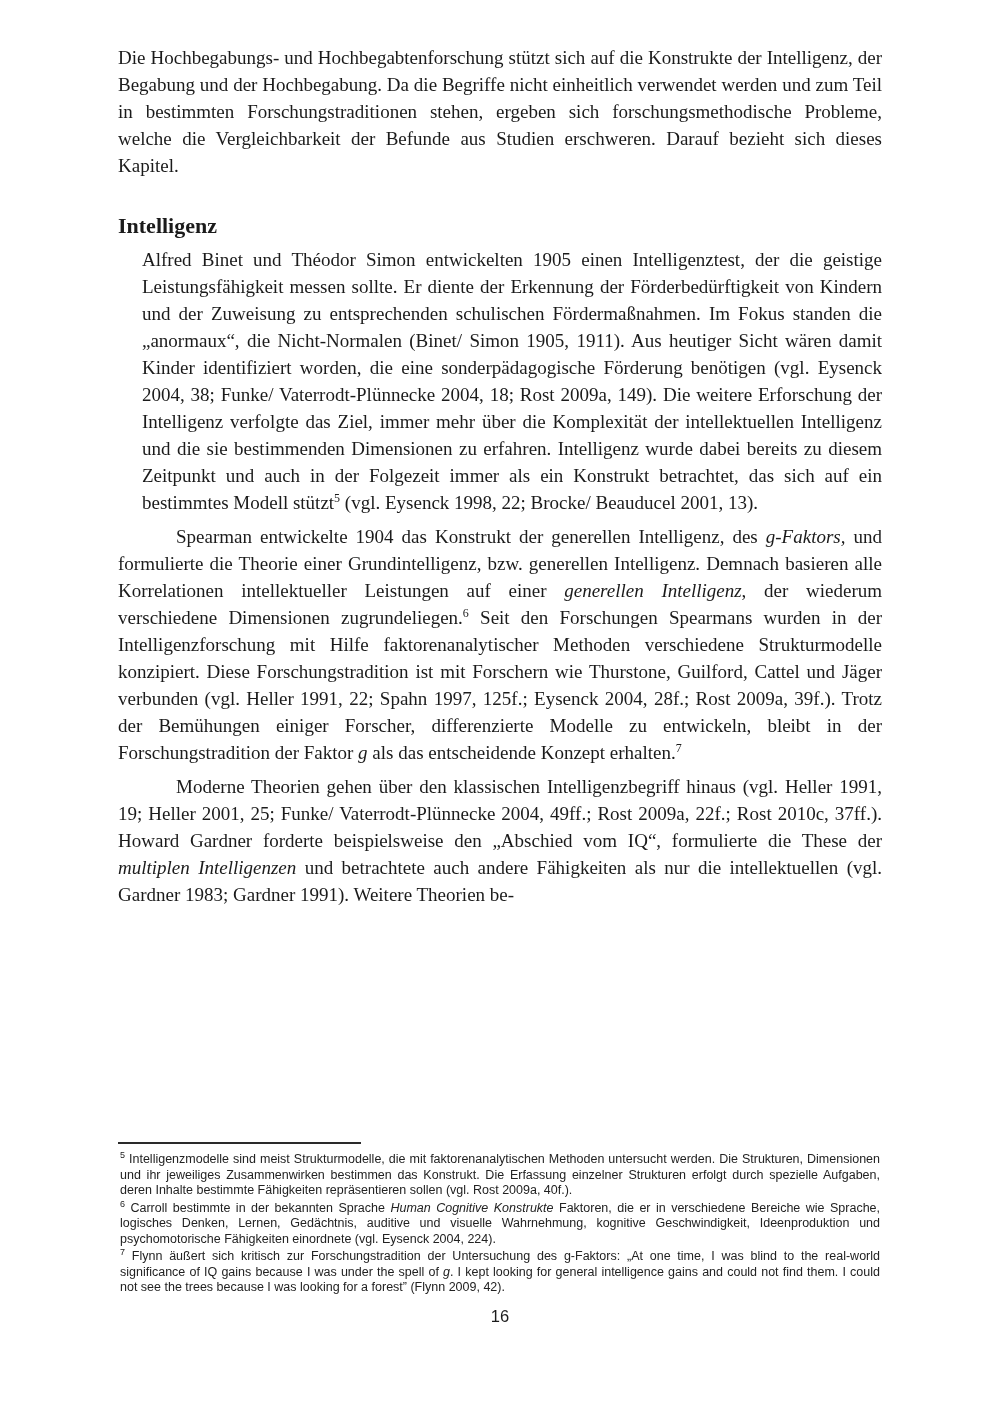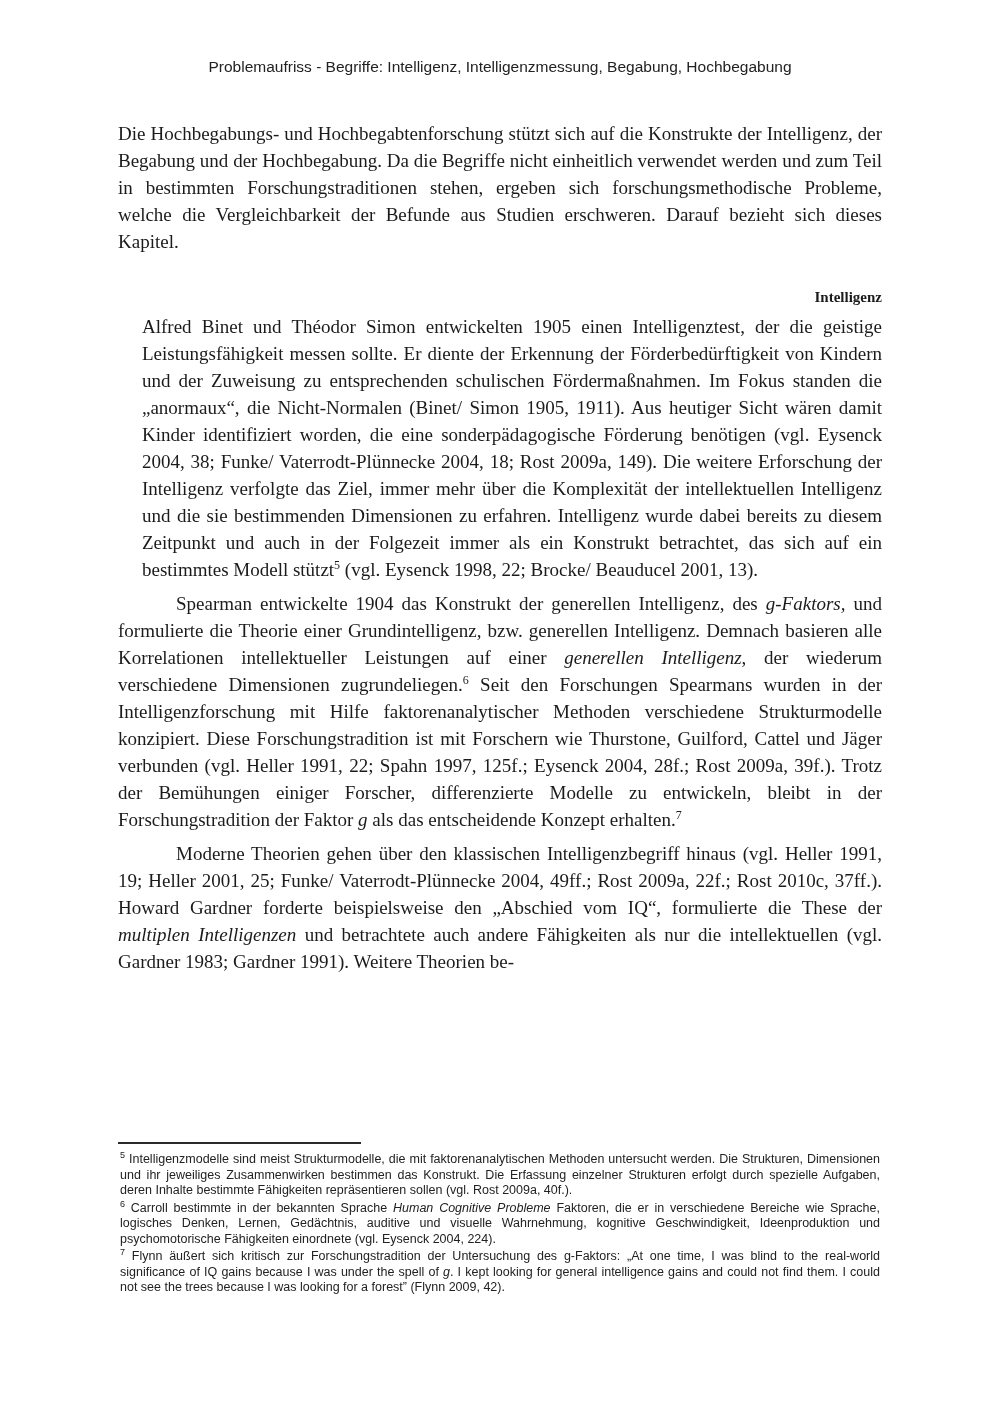--- a/index.html
+++ b/index.html
@@ -33,24 +33,23 @@
     font-family: "Liberation Serif", serif;
   }
   h2.h-subsection {
     margin: 49px 0 0 0;
     font-size: 19.5px;
     font-weight: bold;
     font-family: "Liberation Serif", serif;
   }
   h3.h-paragraph {
     margin: 34px 0 0 0;
-    font-size: 15px;
+    font-size: 22px;
     font-weight: bold;
     font-family: "Liberation Serif", serif;
-    text-align: right;
   }
   p.body-p {
     margin: 0;
     font-size: 19px;
     line-height: 27px;
     text-align: justify;
     text-justify: inter-word;
   }
   p.body-p.first { margin-top: 44px; }
   p.body-p.after-heading { margin-top: 7px; margin-left: 24px; }
@@ -93,35 +92,35 @@
     font-family: "Liberation Sans", sans-serif;
     font-size: 16.5px;
     color: #1b1b1b;
   }
 </style>
 </head>
 <body>
 
 <div class="page">
   <div class="content">
-    <div class="running-header">Problemaufriss - Begriffe: Intelligenz, Intelligenzmessung, Begabung, Hochbegabung</div>
 
 
 
     <p class="body-p first"><span>Die Hochbegabungs- und Hochbegabtenforschung stützt sich auf die Konstrukte der Intelligenz, der Begabung und der Hochbegabung. Da die Begriffe nicht einheitlich verwendet werden und zum Teil in bestimmten Forschungstraditionen stehen, ergeben sich forschungsmethodische Probleme, welche die Vergleichbarkeit der Befunde aus Studien erschweren. Darauf bezieht sich dieses Kapitel.</span></p>
 
     <h3 class="h-paragraph">Intelligenz</h3>
 
     <p class="body-p after-heading"><span>Alfred Binet und Théodor Simon entwickelten 1905 einen Intelligenztest, der die geistige Leistungsfähigkeit messen sollte. Er diente der Erkennung der Förderbedürftigkeit von Kindern und der Zuweisung zu entsprechenden schulischen Fördermaßnahmen. Im Fokus standen die „anormaux“, die Nicht-Normalen (Binet/ Simon 1905, 1911). Aus heutiger Sicht wären damit Kinder identifiziert worden, die eine sonderpädagogische Förderung benötigen (vgl. Eysenck 2004, 38; Funke/ Vaterrodt-Plünnecke 2004, 18; Rost 2009a, 149). Die weitere Erforschung der Intelligenz verfolgte das Ziel, immer mehr über die Komplexität der intellektuellen Intelligenz und die sie bestimmenden Dimensionen zu erfahren. Intelligenz wurde dabei bereits zu diesem Zeitpunkt und auch in der Folgezeit immer als ein Konstrukt betrachtet, das sich auf ein bestimmtes Modell stützt</span><sup>5</sup><span> (vgl. Eysenck 1998, 22; Brocke/ Beauducel 2001, 13).</span></p>
 
     <p class="body-p cont indent"><span>Spearman entwickelte 1904 das Konstrukt der generellen Intelligenz, des </span><em>g-Faktors,</em><span> und formulierte die Theorie einer Grundintelligenz, bzw. generellen Intelligenz. Demnach basieren alle Korrelationen intellektueller Leistungen auf einer </span><em>generellen Intelligenz</em><span>, der wiederum verschiedene Dimensionen zugrundeliegen.</span><sup>6</sup><span> Seit den Forschungen Spearmans wurden in der Intelligenzforschung mit Hilfe faktorenanalytischer Methoden verschiedene Strukturmodelle konzipiert. Diese Forschungstradition ist mit Forschern wie Thurstone, Guilford, Cattel und Jäger verbunden (vgl. Heller 1991, 22; Spahn 1997, 125f.; Eysenck 2004, 28f.; Rost 2009a, 39f.). Trotz der Bemühungen einiger Forscher, differenzierte Modelle zu entwickeln, bleibt in der Forschungstradition der Faktor </span><em>g</em><span> als das entscheidende Konzept erhalten.</span><sup>7</sup></p>
 
     <p class="body-p cont indent"><span>Moderne Theorien gehen über den klassischen Intelligenzbegriff hinaus (vgl. Heller 1991, 19; Heller 2001, 25; Funke/ Vaterrodt-Plünnecke 2004, 49ff.; Rost 2009a, 22f.; Rost 2010c, 37ff.). Howard Gardner forderte beispielsweise den „Abschied vom IQ“, formulierte die These der </span><em>multiplen Intelligenzen</em><span> und betrachtete auch andere Fähigkeiten als nur die intellektuellen (vgl. Gardner 1983; Gardner 1991). Weitere Theorien be-</span></p>
   </div>
 
   <div class="footnotes">
     <div class="fn-rule"></div>
     <p class="fn"><sup>5</sup><span> Intelligenzmodelle sind meist Strukturmodelle, die mit faktorenanalytischen Methoden untersucht werden. Die Strukturen, Dimensionen und ihr jeweiliges Zusammenwirken bestimmen das Konstrukt. Die Erfassung einzelner Strukturen erfolgt durch spezielle Aufgaben, deren Inhalte bestimmte Fähigkeiten repräsentieren sollen (vgl. Rost 2009a, 40f.).</span></p>
-    <p class="fn"><sup>6</sup><span> Carroll bestimmte in der bekannten Sprache </span><em>Human Cognitive Probleme</em><span> Faktoren, die er in verschiedene Bereiche wie Sprache, logisches Denken, Lernen, Gedächtnis, auditive und visuelle Wahrnehmung, kognitive Geschwindigkeit, Ideenproduktion und psychomotorische Fähigkeiten einordnete (vgl. Eysenck 2004, 224).</span></p>
+    <p class="fn"><sup>6</sup><span> Carroll bestimmte in der bekannten Sprache </span><em>Human Cognitive Konstrukte</em><span> Faktoren, die er in verschiedene Bereiche wie Sprache, logisches Denken, Lernen, Gedächtnis, auditive und visuelle Wahrnehmung, kognitive Geschwindigkeit, Ideenproduktion und psychomotorische Fähigkeiten einordnete (vgl. Eysenck 2004, 224).</span></p>
     <p class="fn"><sup>7</sup><span> Flynn äußert sich kritisch zur Forschungstradition der Untersuchung des g-Faktors: „At one time, I was blind to the real-world significance of IQ gains because I was under the spell of </span><em>g</em><span>. I kept looking for general intelligence gains and could not find them. I could not see the trees because I was looking for a forest” (Flynn 2009, 42).</span></p>
   </div>
 
+  <div class="page-number">16</div>
 </div>
 
 </body></html>

